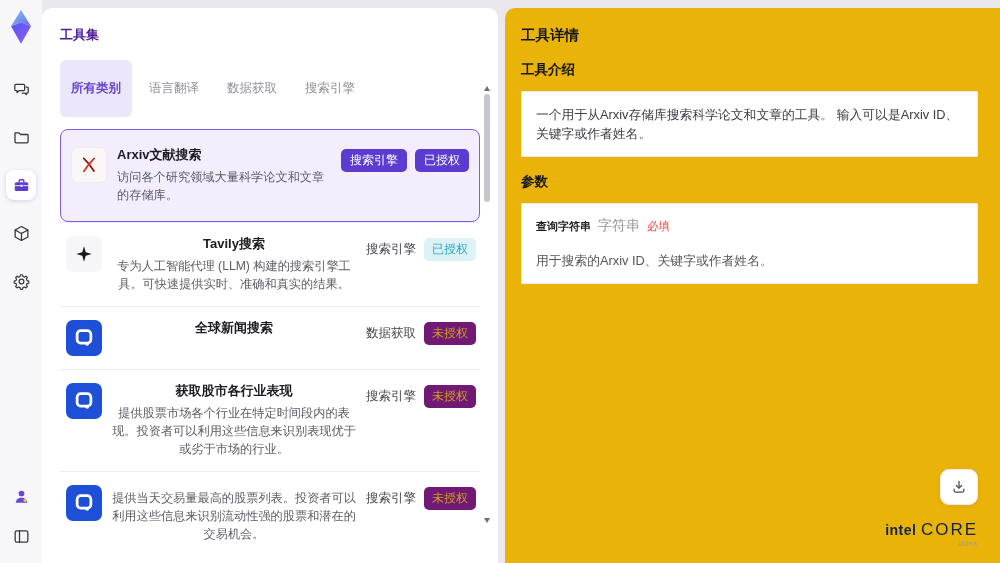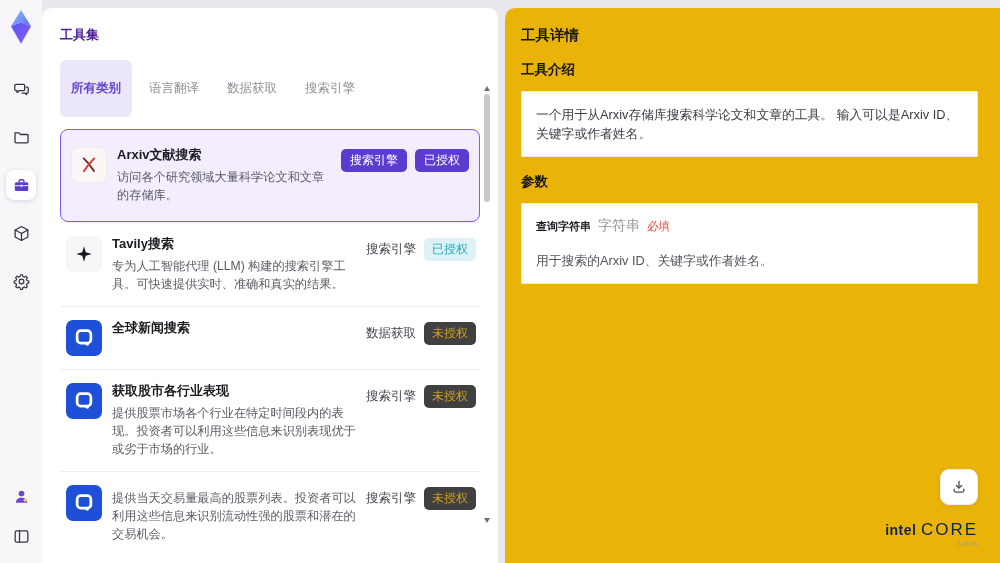--- a/index.html
+++ b/index.html
@@ -17,36 +17,36 @@
 
   
   .list-panel { position:absolute; left:42px; top:8px; width:456px; height:555px; background:#ffffff; border-radius:10px 10px 0 0; padding:16px 18px 0 18px; overflow:hidden; }
   .panel-title { font-size:13px; font-weight:bold; color:#4c1d95; margin-top:2px; }
   .tabs { display:flex; gap:6px; margin-top:16px; }
   .tab { font-size:12.5px; color:#8f8f99; padding:20px 11px; border-radius:6px; cursor:pointer; white-space:nowrap; }
   .tab.active { background:#ece6fb; color:#6645d2; font-weight:bold; }
 
   .cards { margin-top:12px; width:420px; }
   .card { display:flex; gap:10px; padding:17px 10px; border:1px solid #7b5bf2; background:#f3edfd; border-radius:8px; align-items:flex-start; cursor:pointer; }
-  .row  { display:flex; gap:10px; padding:13px 4px 13px 6px; border-top:1px solid #ededf1; align-items:flex-start; cursor:pointer; }
+  .row  { display:flex; gap:10px; padding:13px 4px 13px 6px; border-top:1px solid #ededf1; align-items:flex-start; cursor:pointer;text-align:center; }
   .cards .row:first-of-type { margin-top:12px; }
   .tool-icon { width:36px; height:36px; border-radius:7px; flex:0 0 36px; display:flex; align-items:center; justify-content:center; }
   .tool-icon.light { background:#fbf7f6; border:1px solid #f0eceb; }
   .tool-icon.plain { background:#f6f6f8; }
   .tool-icon.blue  { background:#1d4fd7; }
   .tool-icon svg { width:22px; height:22px; }
   .tool-info { flex:1; min-width:0; }
   .tool-name { font-size:13px; font-weight:bold; color:#1b1b21; line-height:1.3; }
   .tool-desc { font-size:12.2px; color:#5c5c66; line-height:1.48; margin-top:4px; }
   .tool-side { display:flex; gap:8px; align-items:center; flex:0 0 auto; margin-top:2px; }
   .pill { font-size:12px; padding:3px 9px; border-radius:5px; background:#5b3bd0; color:#fff; white-space:nowrap; }
   .cat-text { font-size:12.5px; color:#45454e; white-space:nowrap; }
   .badge { font-size:12px; padding:3px 8px; border-radius:5px; white-space:nowrap; }
   .badge.authorized { background:#dcf2f6; color:#2aa9bd; }
-  .badge.unauthorized { background:#404040; color:#cf9f1d; }
+  .badge.unauthorized { background:#701a75; color:#cf9f1d; }
 
   
   .scrollbar { position:absolute; right:7px; top:78px; bottom:40px; width:8px; }
   .sb-thumb { position:absolute; top:8px; left:1px; width:6px; height:108px; background:#c6c6cc; border-radius:3px; cursor:pointer; }
   .sb-arr { position:absolute; left:1px; width:0; height:0; border-left:3px solid transparent; border-right:3px solid transparent; }
   .sb-arr.up { top:0; border-bottom:5px solid #6e6e76; }
   .sb-arr.down { bottom:0; border-top:5px solid #6e6e76; }
 
   
   .detail-panel { position:absolute; left:505px; top:8px; width:495px; height:555px; background:#eab308; border-radius:10px 0 0 0; padding:18px 22px 0 16px; }

